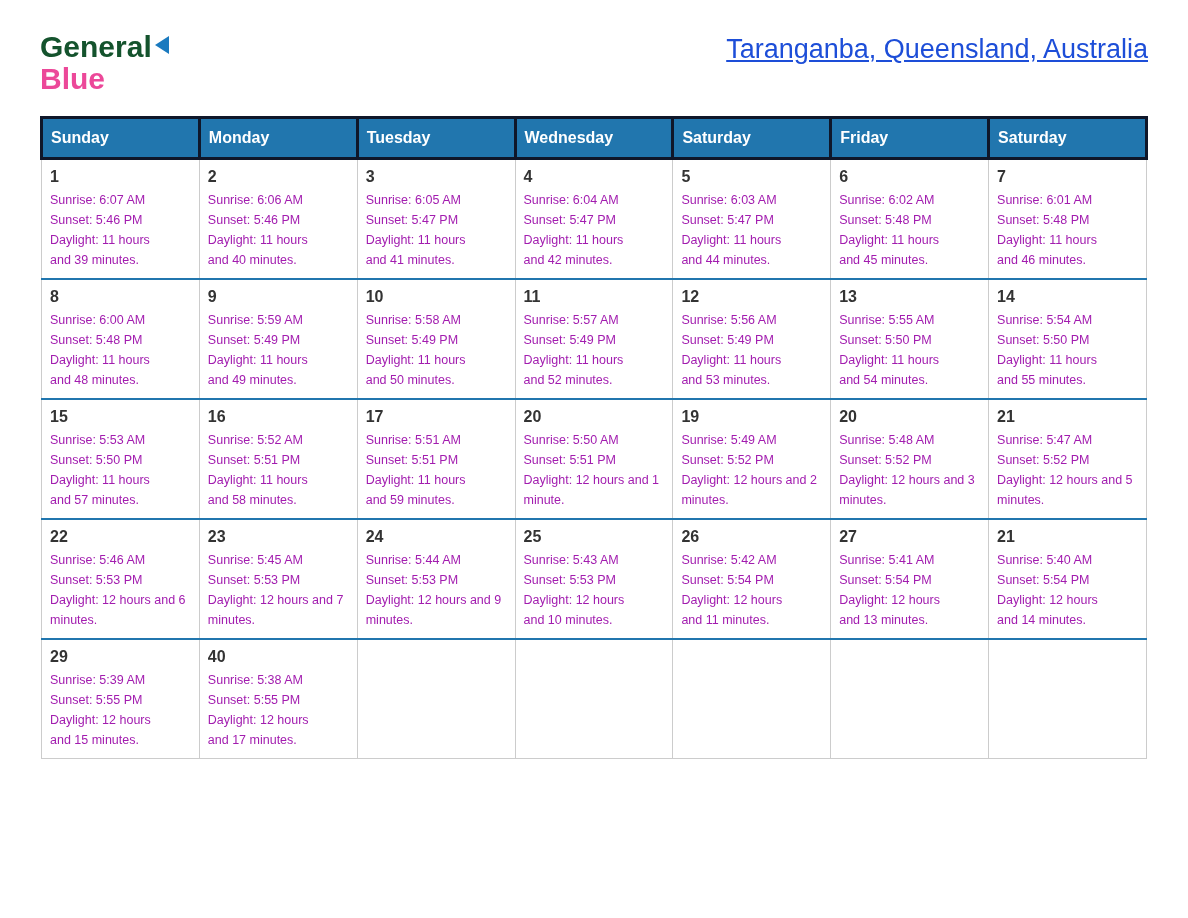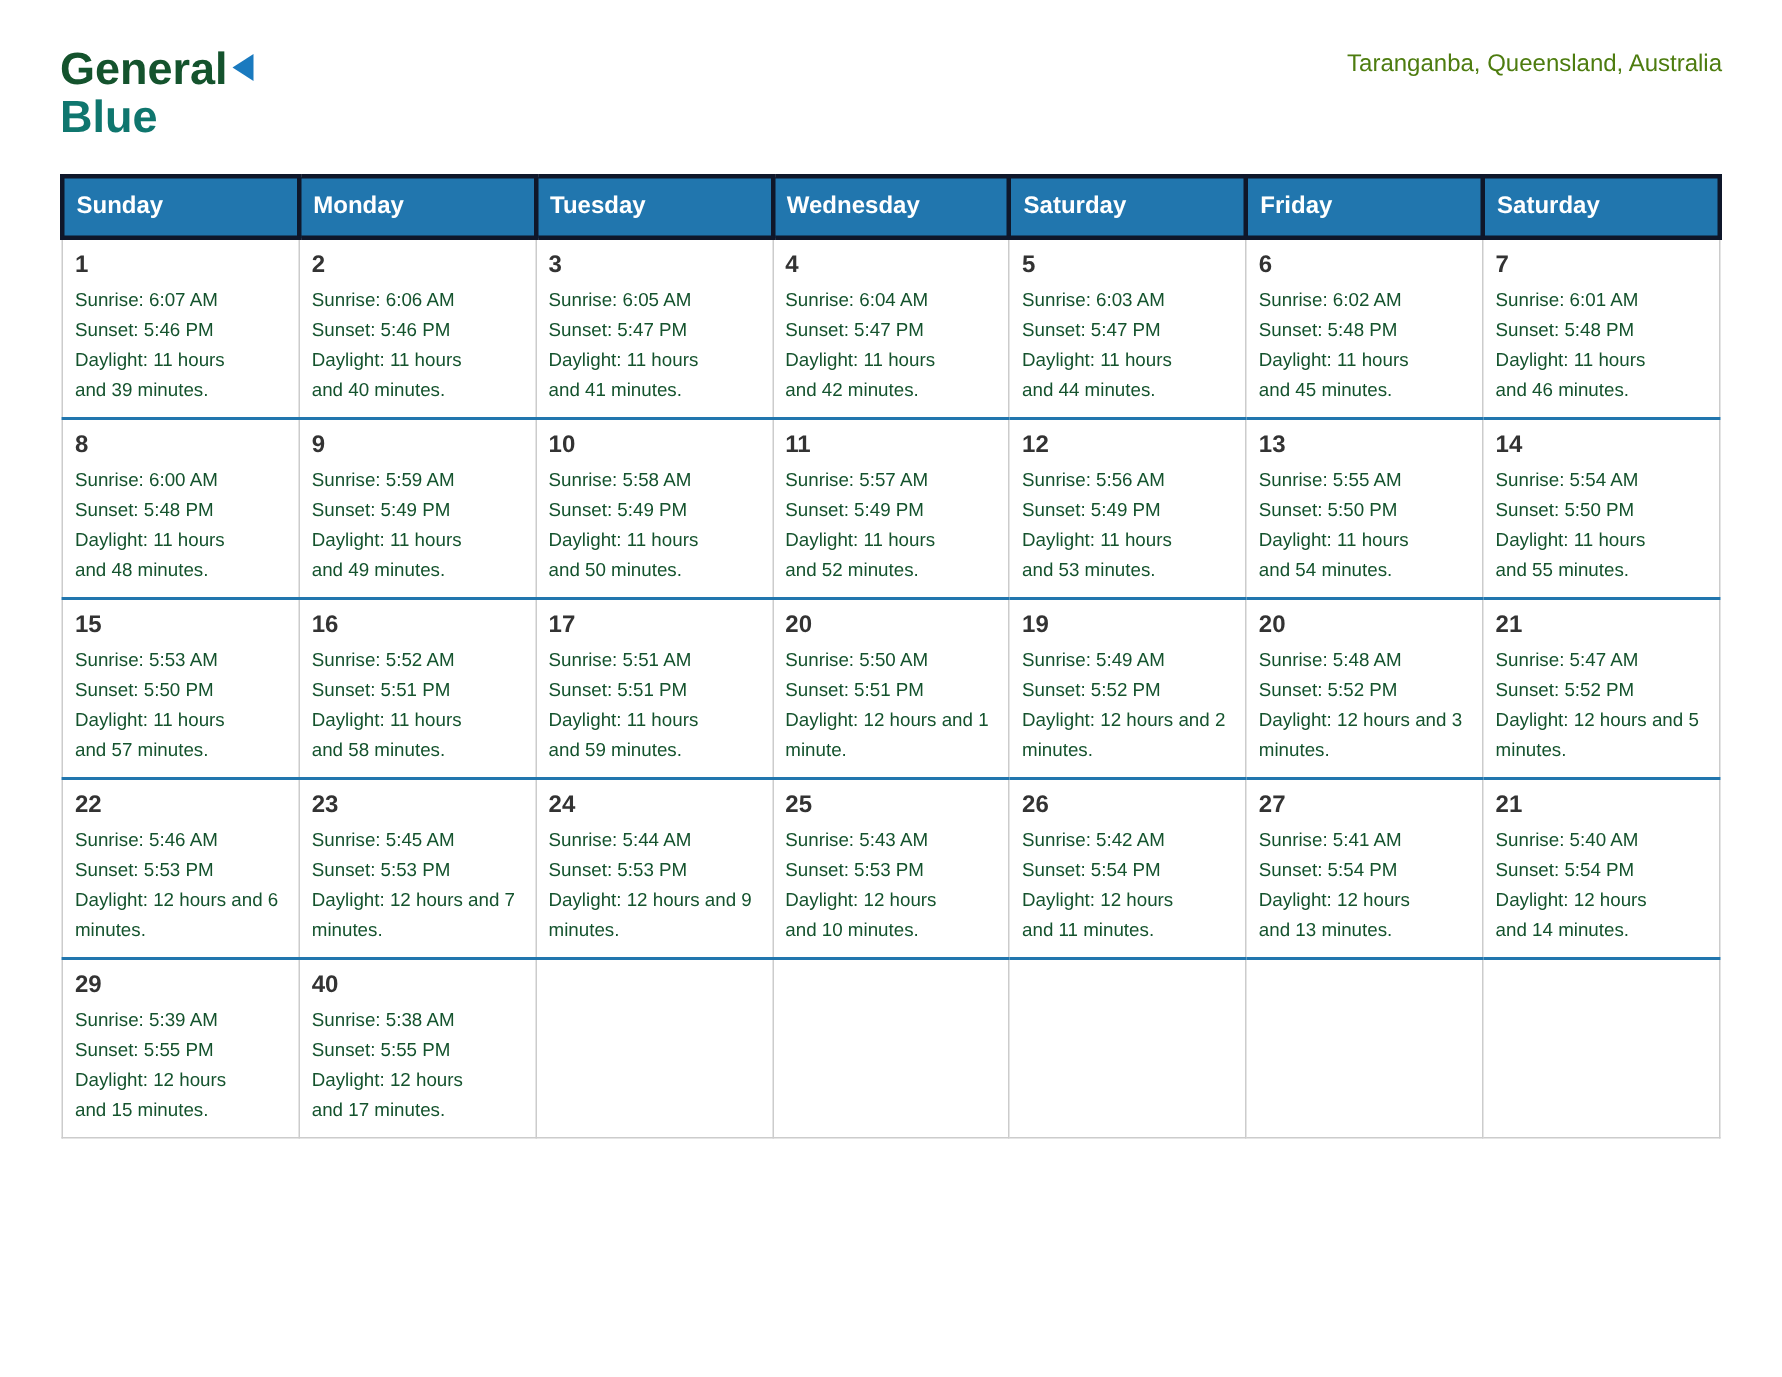--- a/index.html
+++ b/index.html
@@ -19,23 +19,24 @@
     .title-area {
       text-align: right;
     }
     .month-title {
       font-size: 52px;
       font-weight: bold;
       color: #222;
       line-height: 1.1;
     }
     .location-title {
-      font-size: 16px;
-      color: #4d7c0f;
+      font-size: 27px;
+      color: #1d4ed8;
       margin-top: 4px;
+      text-decoration: underline;
     }
     .calendar-table {
       width: 100%;
       border-collapse: collapse;
       table-layout: fixed;
     }
     .calendar-table th {
       background-color: #2176ae;
       color: #fff;
       padding: 10px 8px;
@@ -58,21 +59,21 @@
     }
     .day-number {
       font-size: 16px;
       font-weight: bold;
       display: block;
       margin-bottom: 4px;
     }
     .day-info {
       font-size: 12.5px;
       line-height: 1.6;
-      color: #14532d;
+      color: #a21caf;
     }
     .empty-cell {
       background: #fff;
       border: 1px solid #ccc;
     }
     .logo-wrapper {
       display: flex;
       flex-direction: column;
     }
     .logo-top {
@@ -93,21 +94,21 @@
       border-top: 9px solid transparent;
       border-bottom: 9px solid transparent;
       transform: rotate(180deg);
       vertical-align: middle;
       position: relative;
       top: -2px;
     }
     .blue-text {
       font-size: 30px;
       font-weight: bold;
-      color: #0f766e;
+      color: #ec4899;
       margin-top: -2px;
     }
   </style>
 </head>
 <body>
 
 <div class="header-area">
   <div class="logo-wrapper">
     <div class="logo-top">
       <span class="general-text">General</span>

